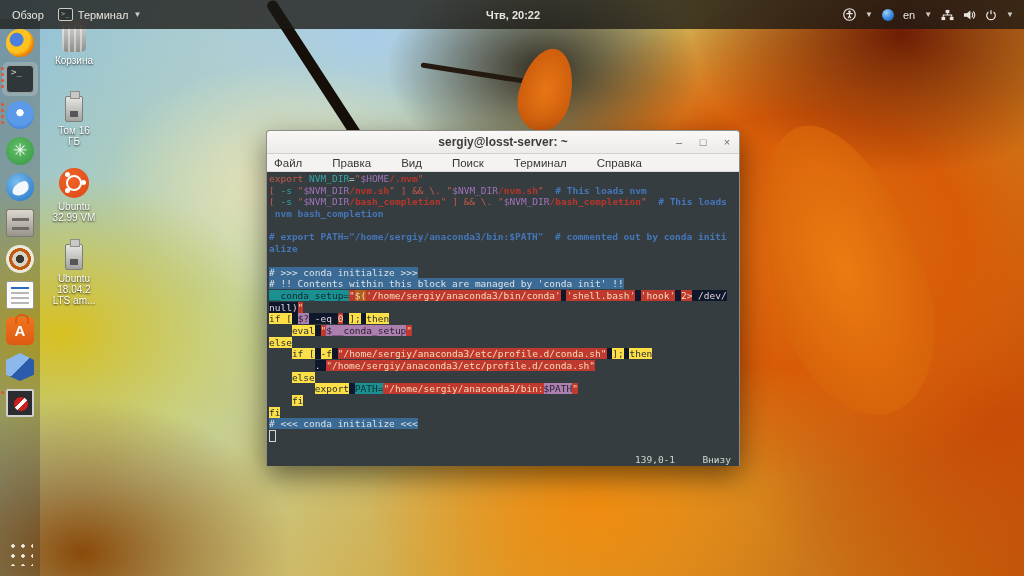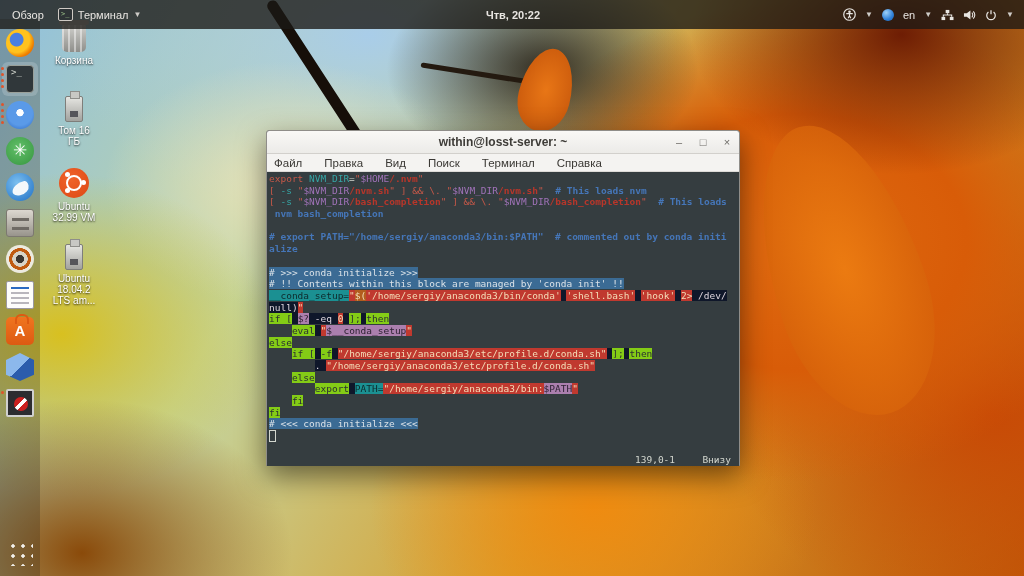--- a/index.html
+++ b/index.html
@@ -90,34 +90,34 @@
   
   #window{position:absolute;left:266px;top:130px;width:472px;height:334px;z-index:60;
     border:1px solid #8f8d89;border-radius:3px 3px 0 0;box-shadow:0 10px 28px rgba(0,0,0,.5);background:#353d40;}
   #titlebar{height:22px;background:linear-gradient(#f9f8f6,#ecebe8);border-bottom:1px solid #d2d0cc;
     display:flex;align-items:center;position:relative;border-radius:2px 2px 0 0;}
   #title{flex:1;text-align:center;font-size:12px;font-weight:bold;color:#3e3c38;}
   #win-controls{position:absolute;right:6px;top:0;height:22px;display:flex;align-items:center;gap:12px;
     color:#6e6c68;font-size:11px;}
   #win-controls span{width:12px;text-align:center;cursor:default;}
   #menubar{height:17px;background:#f4f3f1;border-bottom:1px solid #dddbd7;display:flex;align-items:center;
-    gap:8px;font-size:11.5px;color:#3a3834;}
+    gap:16px;font-size:11.5px;color:#3a3834;}
   #menubar span{padding:0 7px;}
   #screen{position:relative;height:294px;background:#353d40;padding:1px 0 0 2px;box-sizing:border-box;
     font-family:"DejaVu Sans Mono",monospace;font-size:9.5px;line-height:11.7px;color:#d3d7cf;overflow:hidden;}
   .tline{white-space:pre;height:11.7px;}
   .seg{white-space:pre;}
   .d{color:#d3d7cf;}
   .r{color:#c65848;}
   .rb{color:#b8362a;font-weight:bold;}
   .p{color:#a072b8;margin-top:40px;}
   .t{color:#35a5a5;}
   .b{color:#4576b8;font-weight:bold;}
   .sc{background:#3b6b94;color:#d9e1e7;}
-  .sk{background:#84cc16;color:#2b3032;}
+  .sk{background:#fde047;color:#2b3032;}
   .si{background:#1b9092;color:#0e2a2c;}
   .sv{background:#ab7fae;color:#2e2233;}
   .ss{background:#c0392f;color:#f4ddb8;}
   .scs{background:#b35d1e;color:#f4ddb8;}
   .sp{background:#0f172a;color:#ded6de;}
   .cur{display:inline-block;width:5px;height:10px;border:1px solid #d3d7cf;vertical-align:-1px;}
   #statusline{position:absolute;left:0;bottom:0;width:100%;height:12px;font-size:9.5px;color:#d3d7cf;}
   #ruler{position:absolute;left:368px;}
   #scrollpos{position:absolute;right:8px;}
 
@@ -250,21 +250,21 @@
     <div class="desk-icon" style="left: 42px; top: 244px;">
       <div class="desk-art art-usb"></div>
       <div>Ubuntu</div>
       <div>18.04.2</div>
       <div>LTS am...</div>
     </div>
   </div>
 
 <div id="window">
   <div id="titlebar">
-    <div id="title">within@losst-server: ~</div>
+    <div id="title">sergiy@losst-server: ~</div>
     <div id="win-controls">
         <span>–</span>
         <span>□</span>
         <span>×</span>
       </div>
   </div>
   <div id="menubar">
       <span>Файл</span>
       <span>Правка</span>
       <span>Вид</span>

